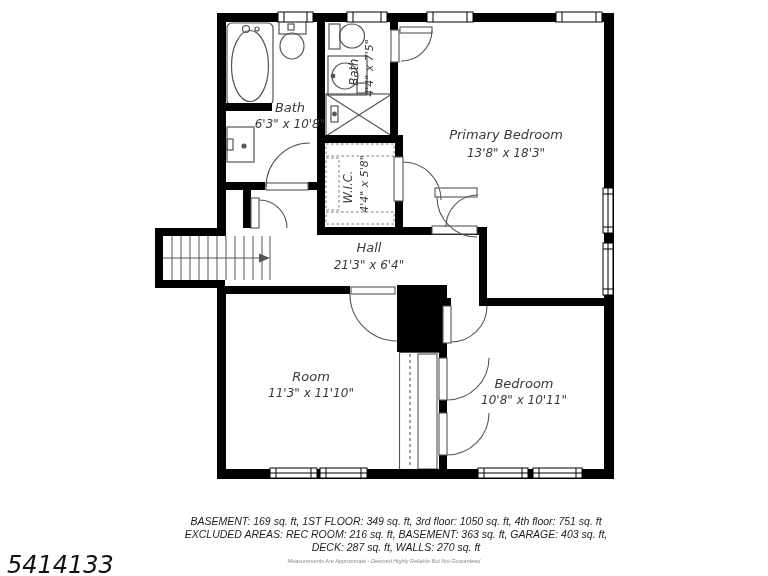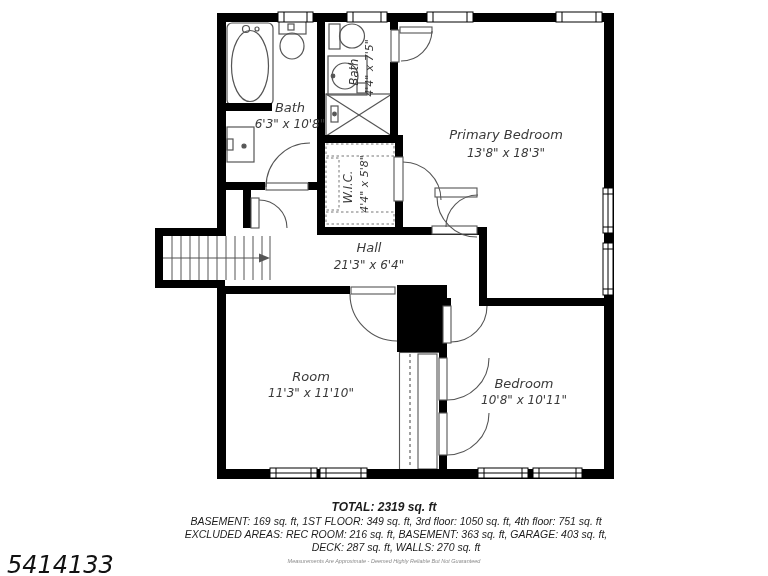--- a/index.html
+++ b/index.html
@@ -226,19 +226,18 @@
     <text class="room-dims" x="369" y="269">21'3" x 6'4"</text>
 
     <text class="room-name" x="311" y="381">Room</text>
     <text class="room-dims" x="311" y="397">11'3" x 11'10"</text>
 
     <text class="room-name" x="524" y="388">Bedroom</text>
     <text class="room-dims" x="524" y="404">10'8" x 10'11"</text>
   </g>
 </svg>
 
-  <div class="summary sum-total">TOTAL: 2319 sq. ft</div>
   <div class="summary sum-line sum-1">BASEMENT: 169 sq. ft, 1ST FLOOR: 349 sq. ft, 3rd floor: 1050 sq. ft, 4th floor: 751 sq. ft</div>
   <div class="summary sum-line sum-2">EXCLUDED AREAS: REC ROOM: 216 sq. ft, BASEMENT: 363 sq. ft, GARAGE: 403 sq. ft,</div>
   <div class="summary sum-line sum-3">DECK: 287 sq. ft, WALLS: 270 sq. ft</div>
   <div class="disclaimer">Measurements Are Approximate - Deemed Highly Reliable But Not Guaranteed</div>
   <div class="listing-id">5414133</div>
 </div>
 
 </body></html>

